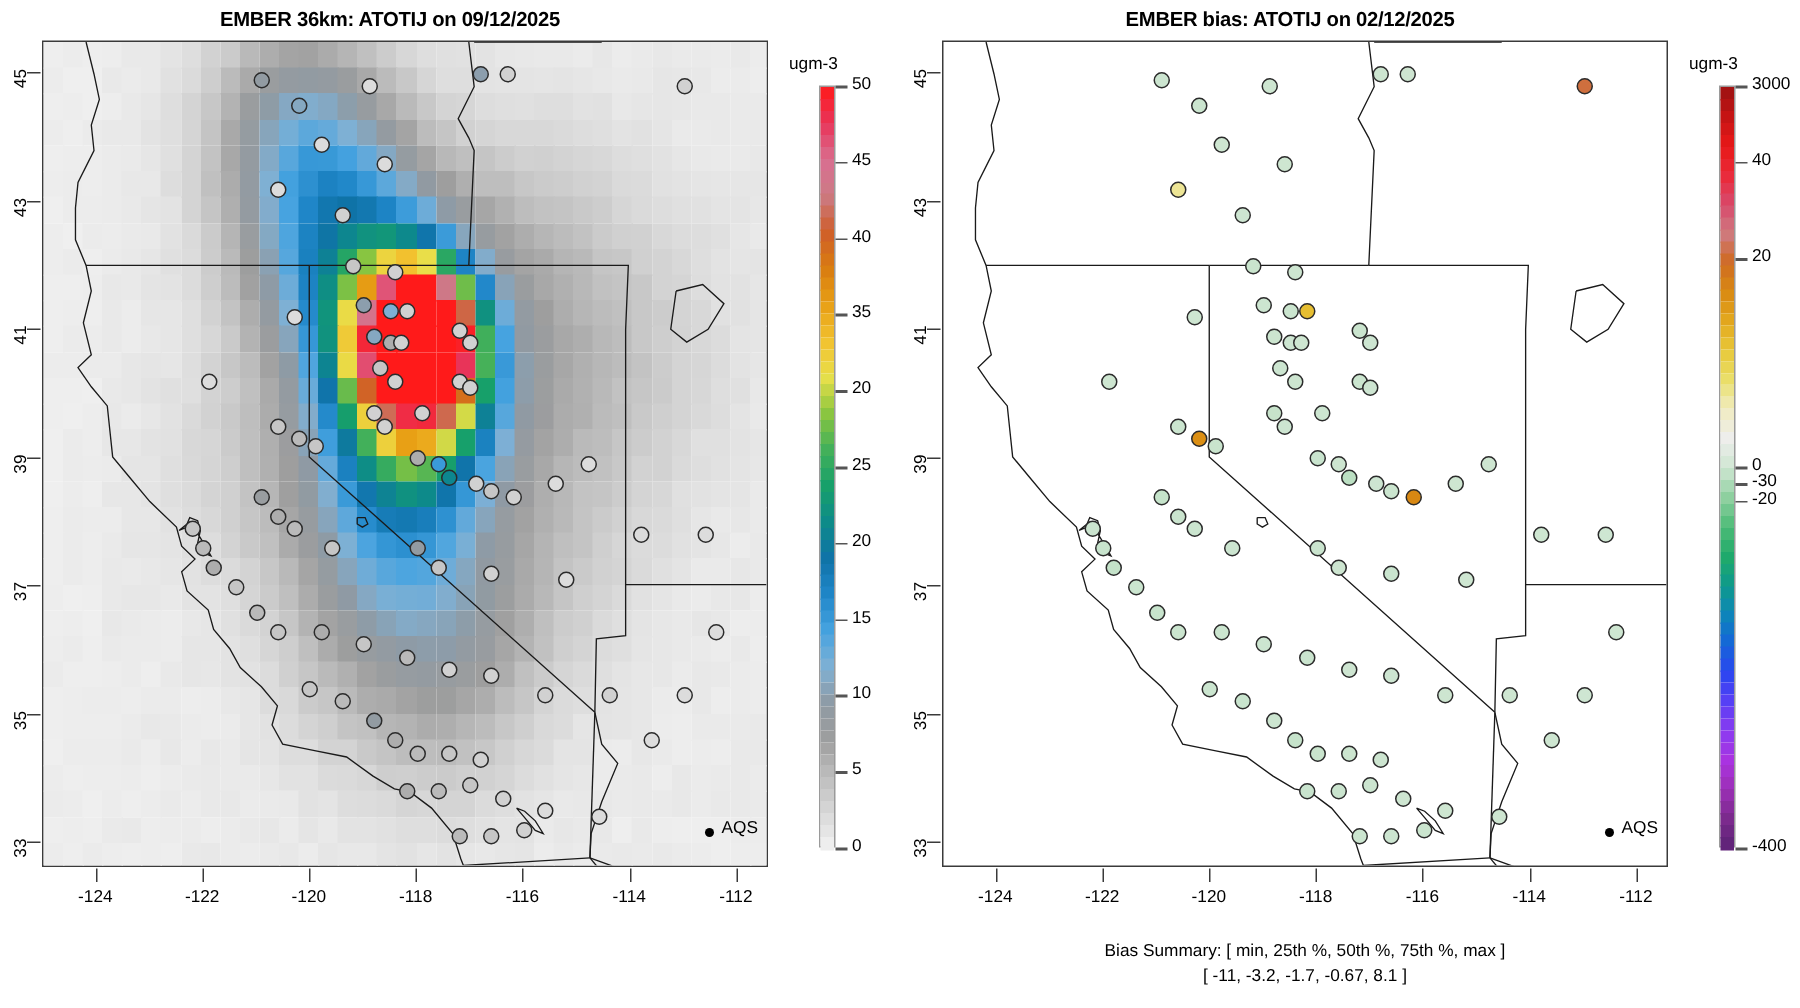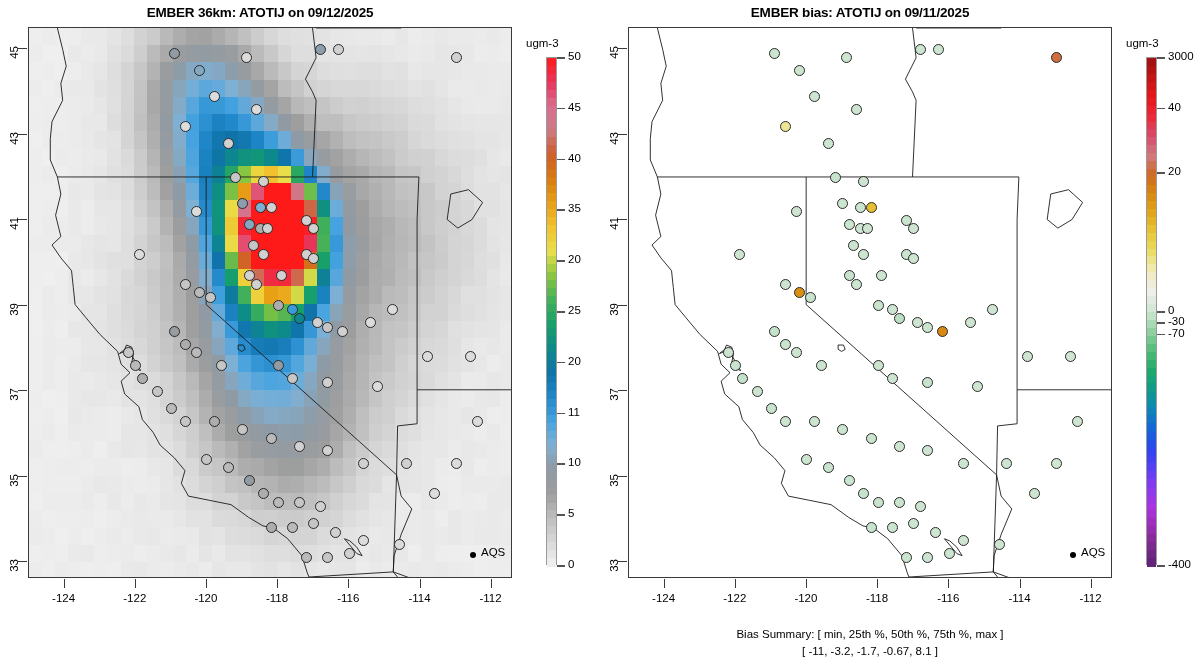--- a/index.html
+++ b/index.html
@@ -1454,32 +1454,32 @@
         <div class="cblab" style="left:568px;top:151.6px;">40</div>
         <div class="cbtick" style="left:557px;top:209.4px;"></div>
         <div class="cblab" style="left:568px;top:202.4px;">35</div>
         <div class="cbtick" style="left:557px;top:260.2px;"></div>
         <div class="cblab" style="left:568px;top:253.2px;">20</div>
         <div class="cbtick" style="left:557px;top:311.0px;"></div>
         <div class="cblab" style="left:568px;top:304.0px;">25</div>
         <div class="cbtick" style="left:557px;top:361.8px;"></div>
         <div class="cblab" style="left:568px;top:354.8px;">20</div>
         <div class="cbtick" style="left:557px;top:412.6px;"></div>
-        <div class="cblab" style="left:568px;top:405.6px;">11</div>
+        <div class="cblab" style="left:568px;top:405.6px;">15</div>
         <div class="cbtick" style="left:557px;top:463.4px;"></div>
         <div class="cblab" style="left:568px;top:456.4px;">10</div>
         <div class="cbtick" style="left:557px;top:514.2px;"></div>
         <div class="cblab" style="left:568px;top:507.2px;">5</div>
         <div class="cbtick" style="left:557px;top:565.0px;"></div>
         <div class="cblab" style="left:568px;top:558.0px;">0</div>
       </div>
   </div>
 
   <div class="panel right">
-    <div class="ptitle">EMBER bias: ATOTIJ on 09/11/2025</div>
+    <div class="ptitle">EMBER bias: ATOTIJ on 02/12/2025</div>
     <div class="plotbox" id="box-1">
       <svg class="mapsvg" id="map-1" viewBox="0 0 484 551" preserveAspectRatio="none">
           <path d="M28.5,0.0 L33.8,21.4 L37.4,38.4 L32.0,55.5 L33.8,72.6 L23.1,94.0 L21.4,111.1 L21.4,132.4 L28.5,149.5 L32.0,166.6 L26.7,187.9 L32.0,209.3 L23.1,217.8 L32.0,230.7 L42.7,243.5 L44.5,260.6 L46.3,277.6 L56.9,290.4 L71.2,307.5 L89.0,324.6 L92.5,337.4 L101.4,346.0 L92.5,354.5 L96.1,367.3 L110.3,380.1 L113.9,393.0 L124.6,405.8 L131.7,418.6 L145.9,431.4 L156.6,444.2 L153.0,457.0 L160.1,469.8 L181.5,474.1 L202.9,478.4 L220.6,491.2 L234.9,499.7 L245.6,501.9 L259.8,512.6 L274.0,529.6 L279.4,546.7 L281.1,551.0" fill="none" stroke="#1a1a1a" stroke-width="0.9"></path>
           <path d="M90.7,326.8 L96.1,322.5 L97.9,318.2 L103.2,320.3 L105.0,326.8 L103.2,335.3 L106.8,341.7 L112.1,343.8 L108.5,337.4 L103.2,328.9 L96.1,324.6 L90.7,326.8" fill="none" stroke="#1a1a1a" stroke-width="0.9"></path>
           <path d="M210.0,318.2 L215.3,318.2 L217.1,322.5 L213.5,324.6 L210.0,322.5 L210.0,318.2" fill="none" stroke="#1a1a1a" stroke-width="0.9"></path>
           <path d="M316.7,512.6 L322.1,519.0 L329.2,527.5 L334.5,529.6 L329.2,521.1 L322.1,514.7 L316.7,512.6" fill="none" stroke="#1a1a1a" stroke-width="0.9"></path>
           <path d="M423.5,166.6 L441.3,162.3 L455.5,175.1 L444.9,192.2 L430.6,200.8 L419.9,192.2 L423.5,166.6" fill="none" stroke="#1a1a1a" stroke-width="0.9"></path>
           <path d="M177.9,149.5 L177.9,277.6 L369.1,448.5" fill="none" stroke="#1a1a1a" stroke-width="0.9"></path>
           <path d="M28.5,149.5 L177.9,149.5" fill="none" stroke="#1a1a1a" stroke-width="0.9"></path>
           <path d="M284.7,0.0 L288.3,29.9 L277.6,51.3 L284.7,64.1 L288.3,72.6 L284.7,149.5" fill="none" stroke="#1a1a1a" stroke-width="0.9"></path>
@@ -1684,21 +1684,21 @@
         <div class="cblab" style="left:568px;top:50.0px;">3000</div>
         <div class="cbtick" style="left:557px;top:107.8px;"></div>
         <div class="cblab" style="left:568px;top:100.8px;">40</div>
         <div class="cbtick" style="left:557px;top:172.2px;"></div>
         <div class="cblab" style="left:568px;top:165.2px;">20</div>
         <div class="cbtick" style="left:557px;top:311.0px;"></div>
         <div class="cblab" style="left:568px;top:304.0px;">0</div>
         <div class="cbtick" style="left:557px;top:322.3px;"></div>
         <div class="cblab" style="left:568px;top:315.3px;">-30</div>
         <div class="cbtick" style="left:557px;top:333.6px;"></div>
-        <div class="cblab" style="left:568px;top:326.6px;">-70</div>
+        <div class="cblab" style="left:568px;top:326.6px;">-20</div>
         <div class="cbtick" style="left:557px;top:565.0px;"></div>
         <div class="cblab" style="left:568px;top:558.0px;">-400</div>
       </div>
     <div class="caption cap1">Bias Summary: [ min, 25th %, 50th %, 75th %, max ]</div>
     <div class="caption cap2">[ -11,   -3.2,   -1.7,   -0.67,   8.1 ]</div>
   </div>
 
 </div>
 
 </body></html>

